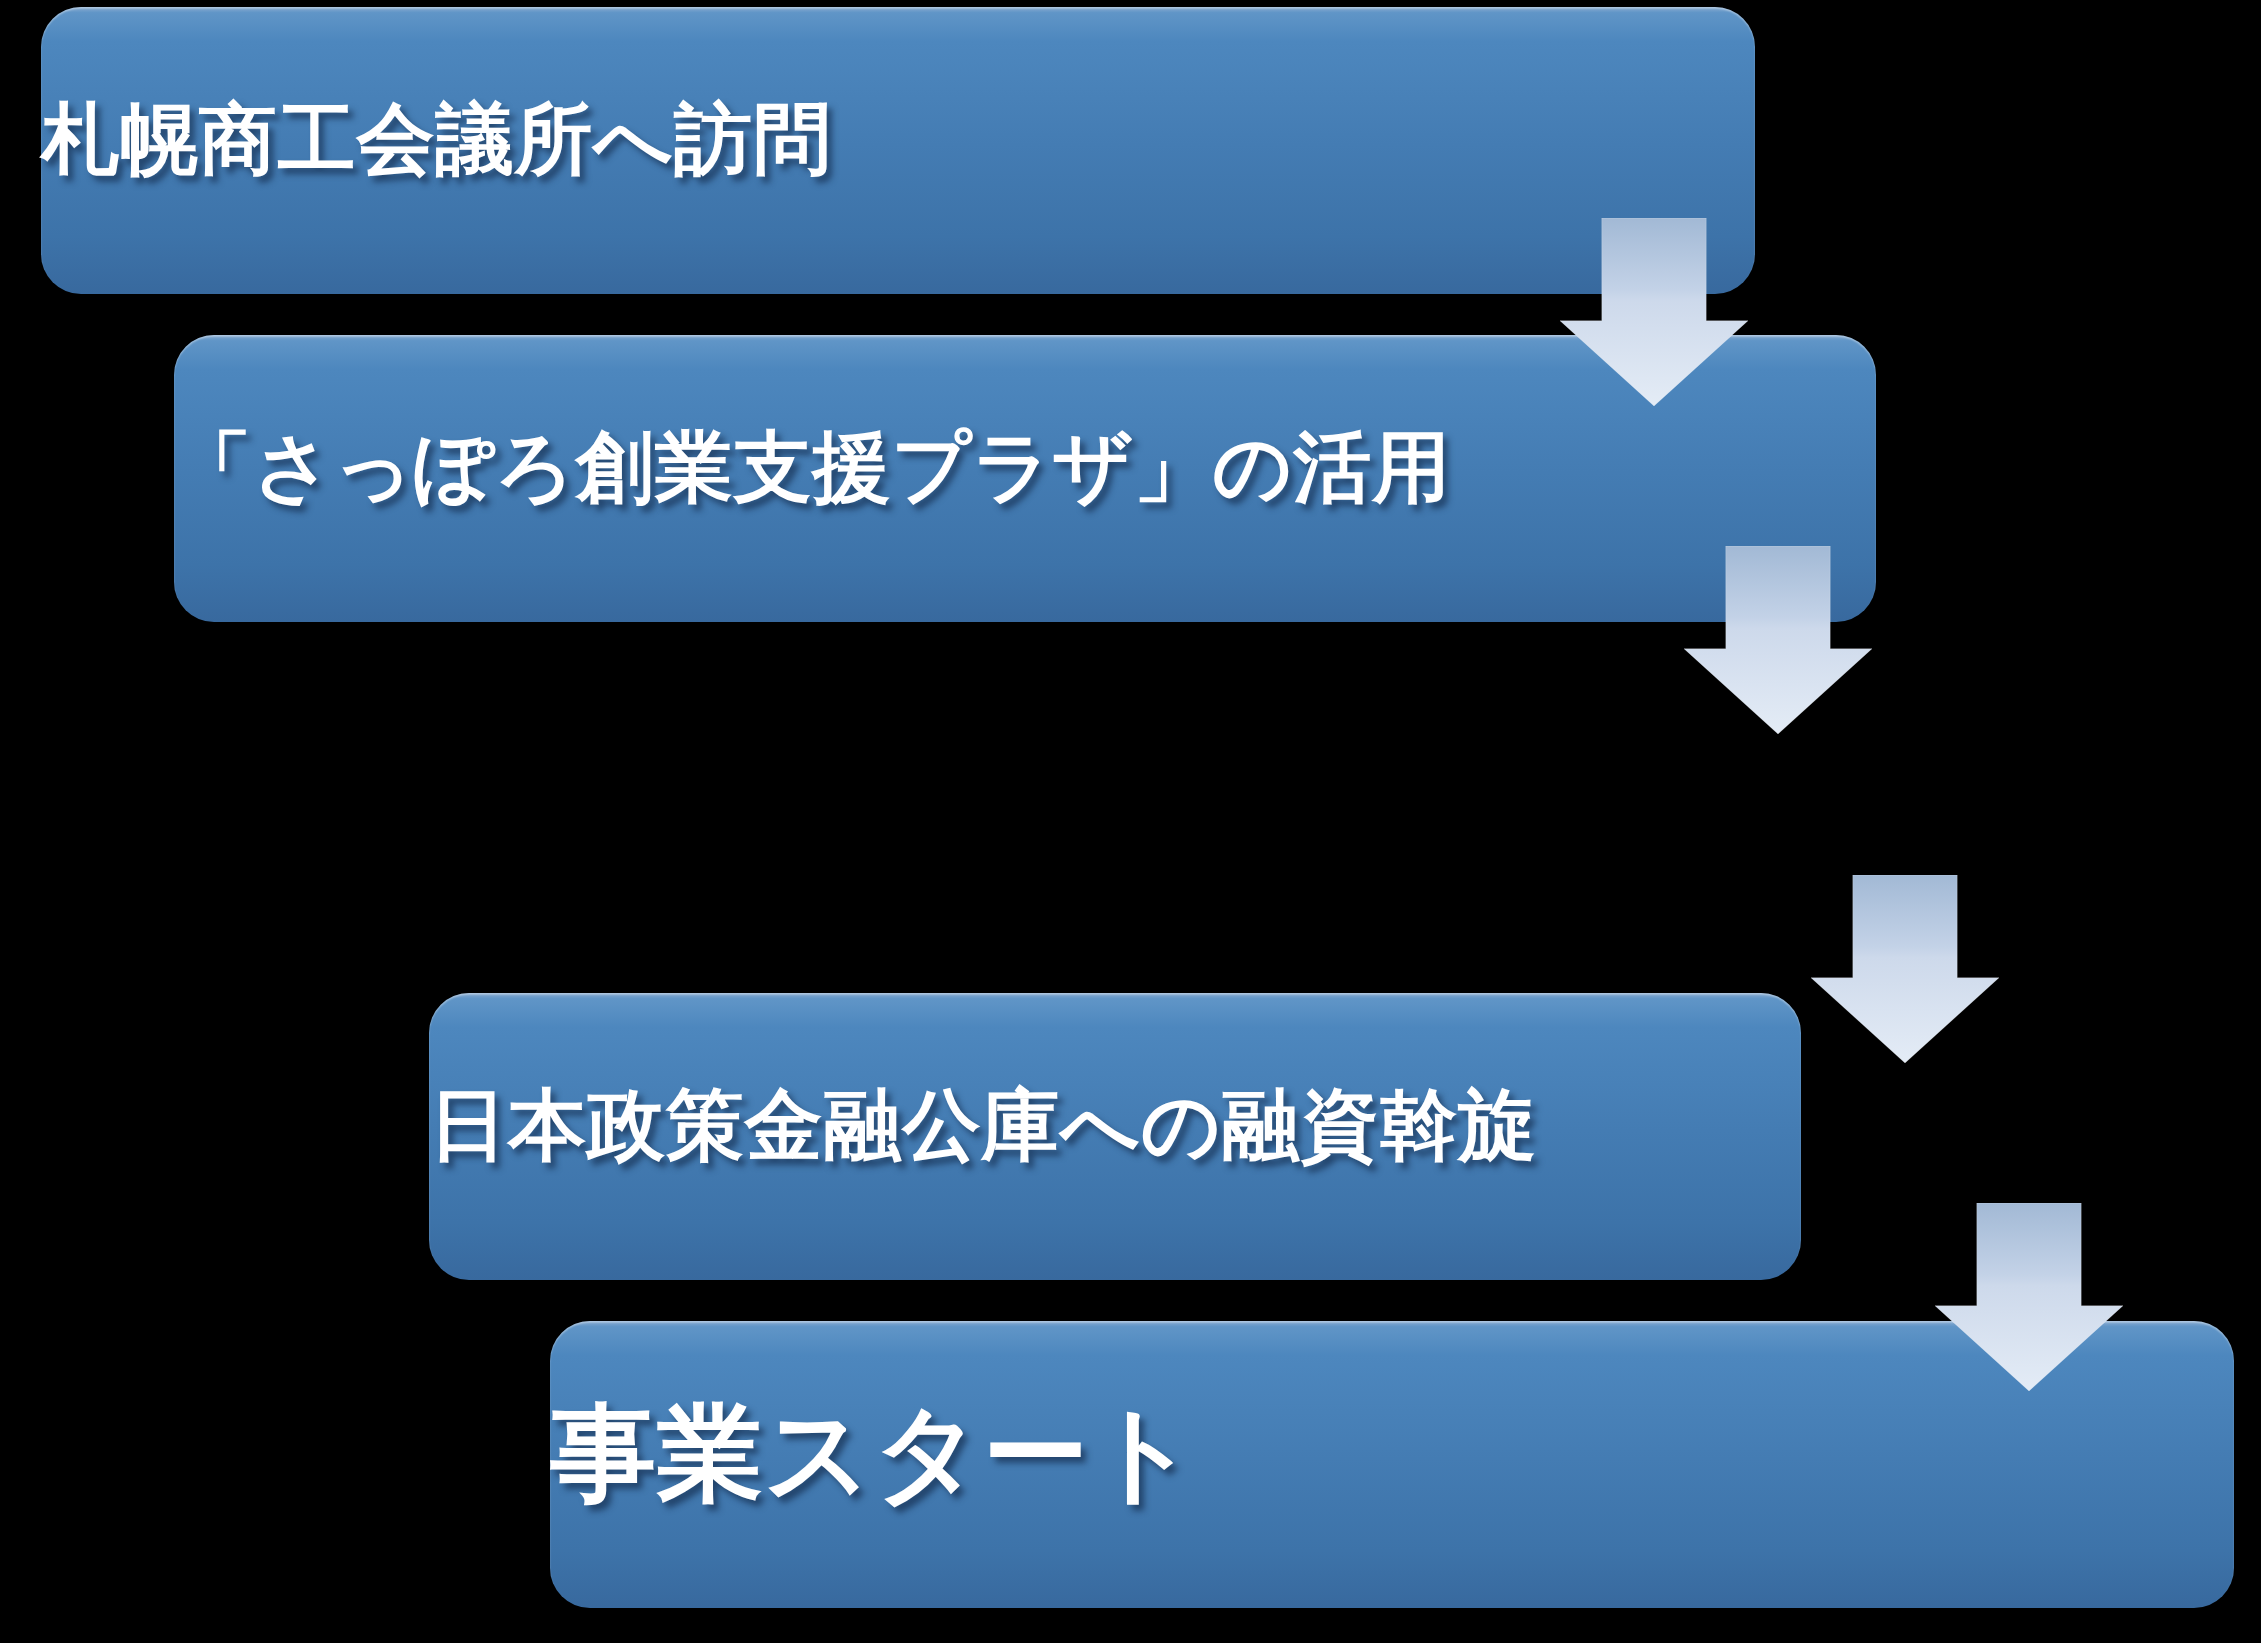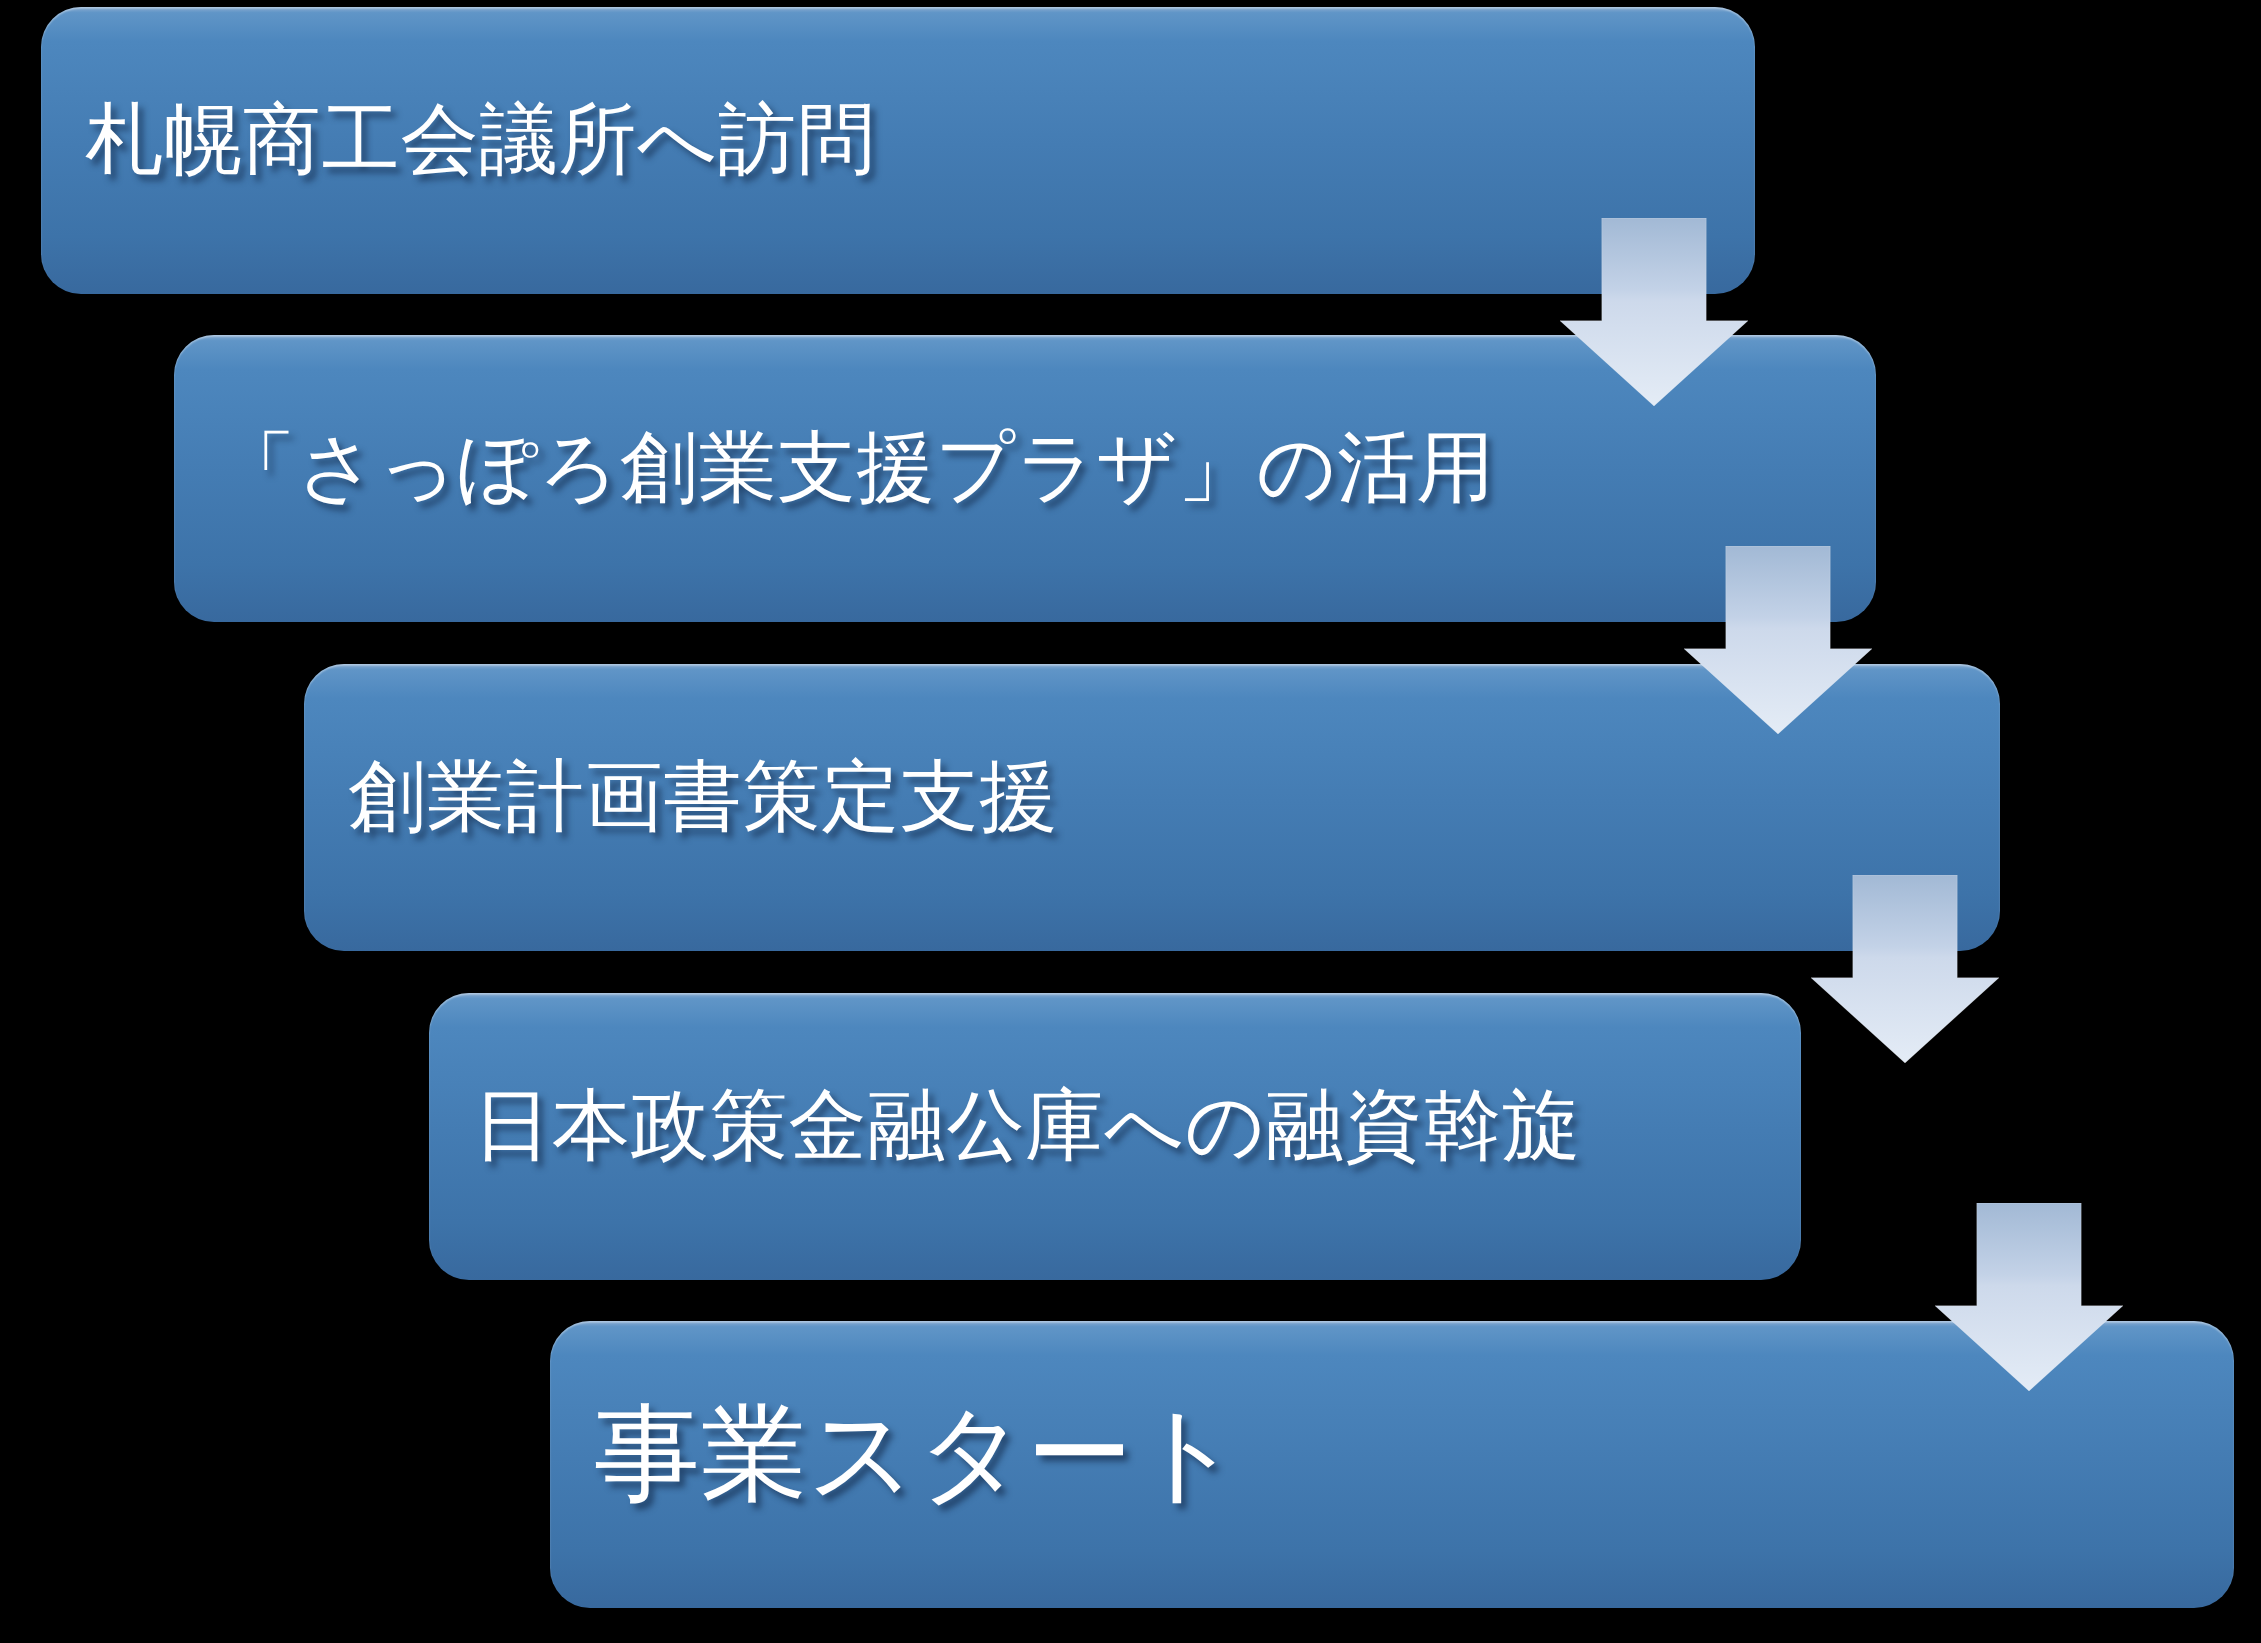--- a/index.html
+++ b/index.html
@@ -28,23 +28,22 @@
       #38699e 100%);
     box-shadow: inset 0 1.7px 1.7px rgba(255,255,255,0.35),
                 0 5.2px 15.7px rgba(0,0,0,0.6);
     display: flex;
     align-items: center;
     z-index: 1;
   }
   .step-label {
     display: block;
     transform: translateY(-10.4px);
-    padding-left: 44px;
     color: #ffffff;
-    font-weight: normal;
+    font-weight: bold;
     font-size: 78px;
     letter-spacing: 0.9px;
     white-space: nowrap;
     text-shadow: 5.2px 6.1px 6.1px rgba(18,42,74,0.65);
   }
   #box-1 { left: 41px;  top: 7px;    width: 1714px; }
   #box-2 { left: 174px; top: 335px;  width: 1702px; }
   #box-3 { left: 304px; top: 664px;  width: 1696px; }
   #box-4 { left: 429px; top: 993px; width: 1372px; }
   #box-5 { left: 550px; top: 1321px; width: 1684px; }
@@ -67,23 +66,20 @@
 <div id="stage">
 
   <div class="step-box" id="box-1">
     <span class="step-label">札幌商工会議所へ訪問</span>
   </div>
 
   <div class="step-box" id="box-2">
     <span class="step-label">「さっぽろ創業支援プラザ」の活用</span>
   </div>
 
-  <div class="step-box" id="box-3">
-    <span class="step-label">創業計画書策定支援</span>
-  </div>
 
   <div class="step-box" id="box-4">
     <span class="step-label">日本政策金融公庫への融資斡旋</span>
   </div>
 
   <div class="step-box" id="box-5">
     <span class="step-label">事業スタート</span>
   </div>
 
   <svg class="down-arrow" id="arrow-1" viewBox="0 0 216 216" xmlns="http://www.w3.org/2000/svg" aria-hidden="true">

